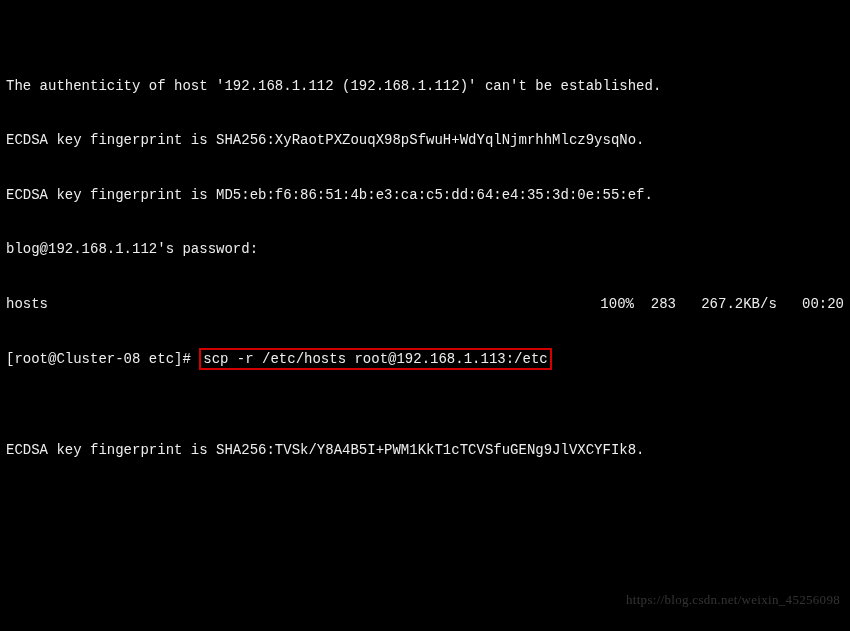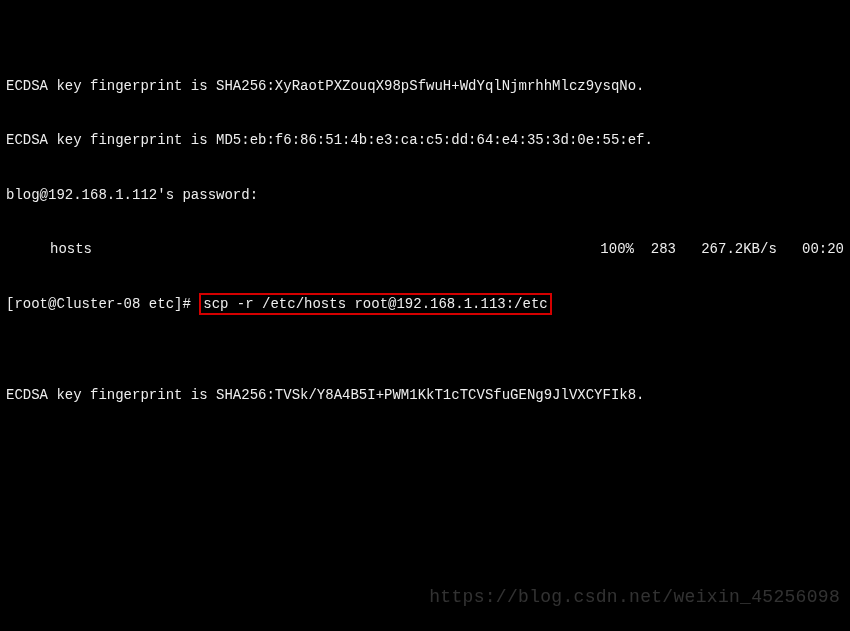--- a/index.html
+++ b/index.html
@@ -25,39 +25,39 @@
     display: inline-block;
     border: 2px solid #d40000;
     padding: 0 2px;
     margin: -2px 0;
   }
   .watermark {
     position: absolute;
     right: 10px;
     bottom: 22px;
     color: rgba(200,200,200,0.25);
-    font-family: Liberation Mono, monospace;
-    font-size: 18px;
+    font-family: Liberation Serif, serif;
+    font-size: 13px;
     letter-spacing: 0.3px;
     pointer-events: none;
   }
   .transfer {
     display: flex;
-    margin-left: 44px;
   }
   .transfer .name { flex: 0 0 auto; }
   .transfer .spacer { flex: 1 1 auto; }
   .transfer .stats { flex: 0 0 auto; }
 </style>
 </head>
 <body>
 
 <div class="terminal">
 
   
+  <div class="line">The authenticity of host '192.168.1.112 (192.168.1.112)' can't be established.</div>
   <div class="line">ECDSA key fingerprint is SHA256:XyRaotPXZouqX98pSfwuH+WdYqlNjmrhhMlcz9ysqNo.</div>
   <div class="line">ECDSA key fingerprint is MD5:eb:f6:86:51:4b:e3:ca:c5:dd:64:e4:35:3d:0e:55:ef.</div>
   <div class="line">blog@192.168.1.112's password:</div>
   <div class="line transfer">
     <span class="name">hosts</span>
     <span class="spacer"></span>
     <span class="stats">100%  283   267.2KB/s   00:20</span>
   </div>
   <div class="line"><span>[root@Cluster-08 etc]# </span><span class="hl">scp -r /etc/hosts root@192.168.1.113:/etc</span></div>
 

